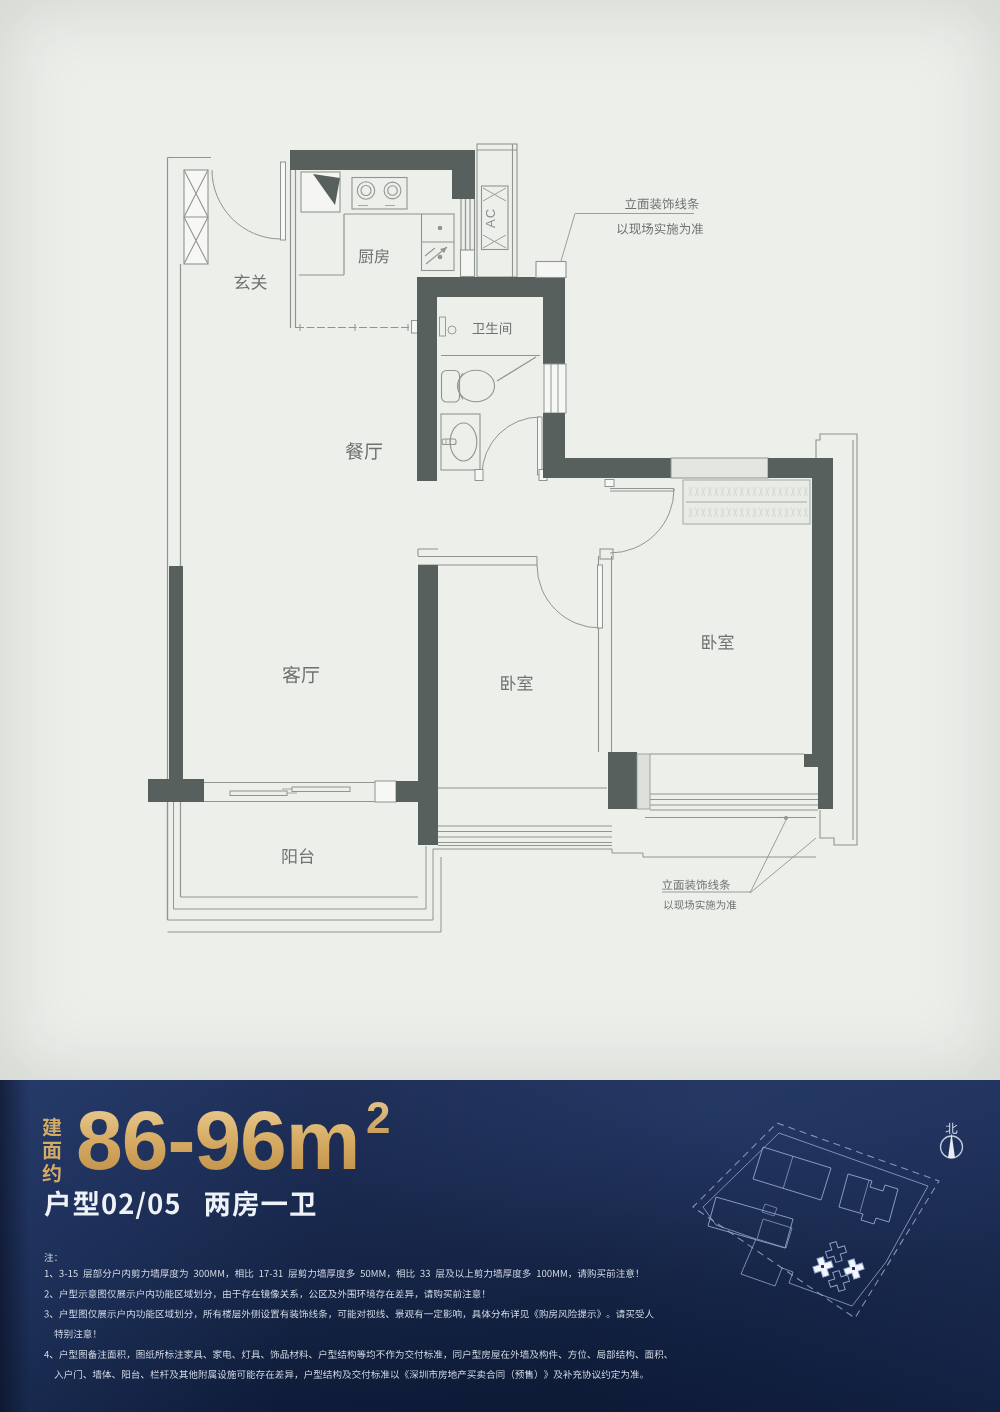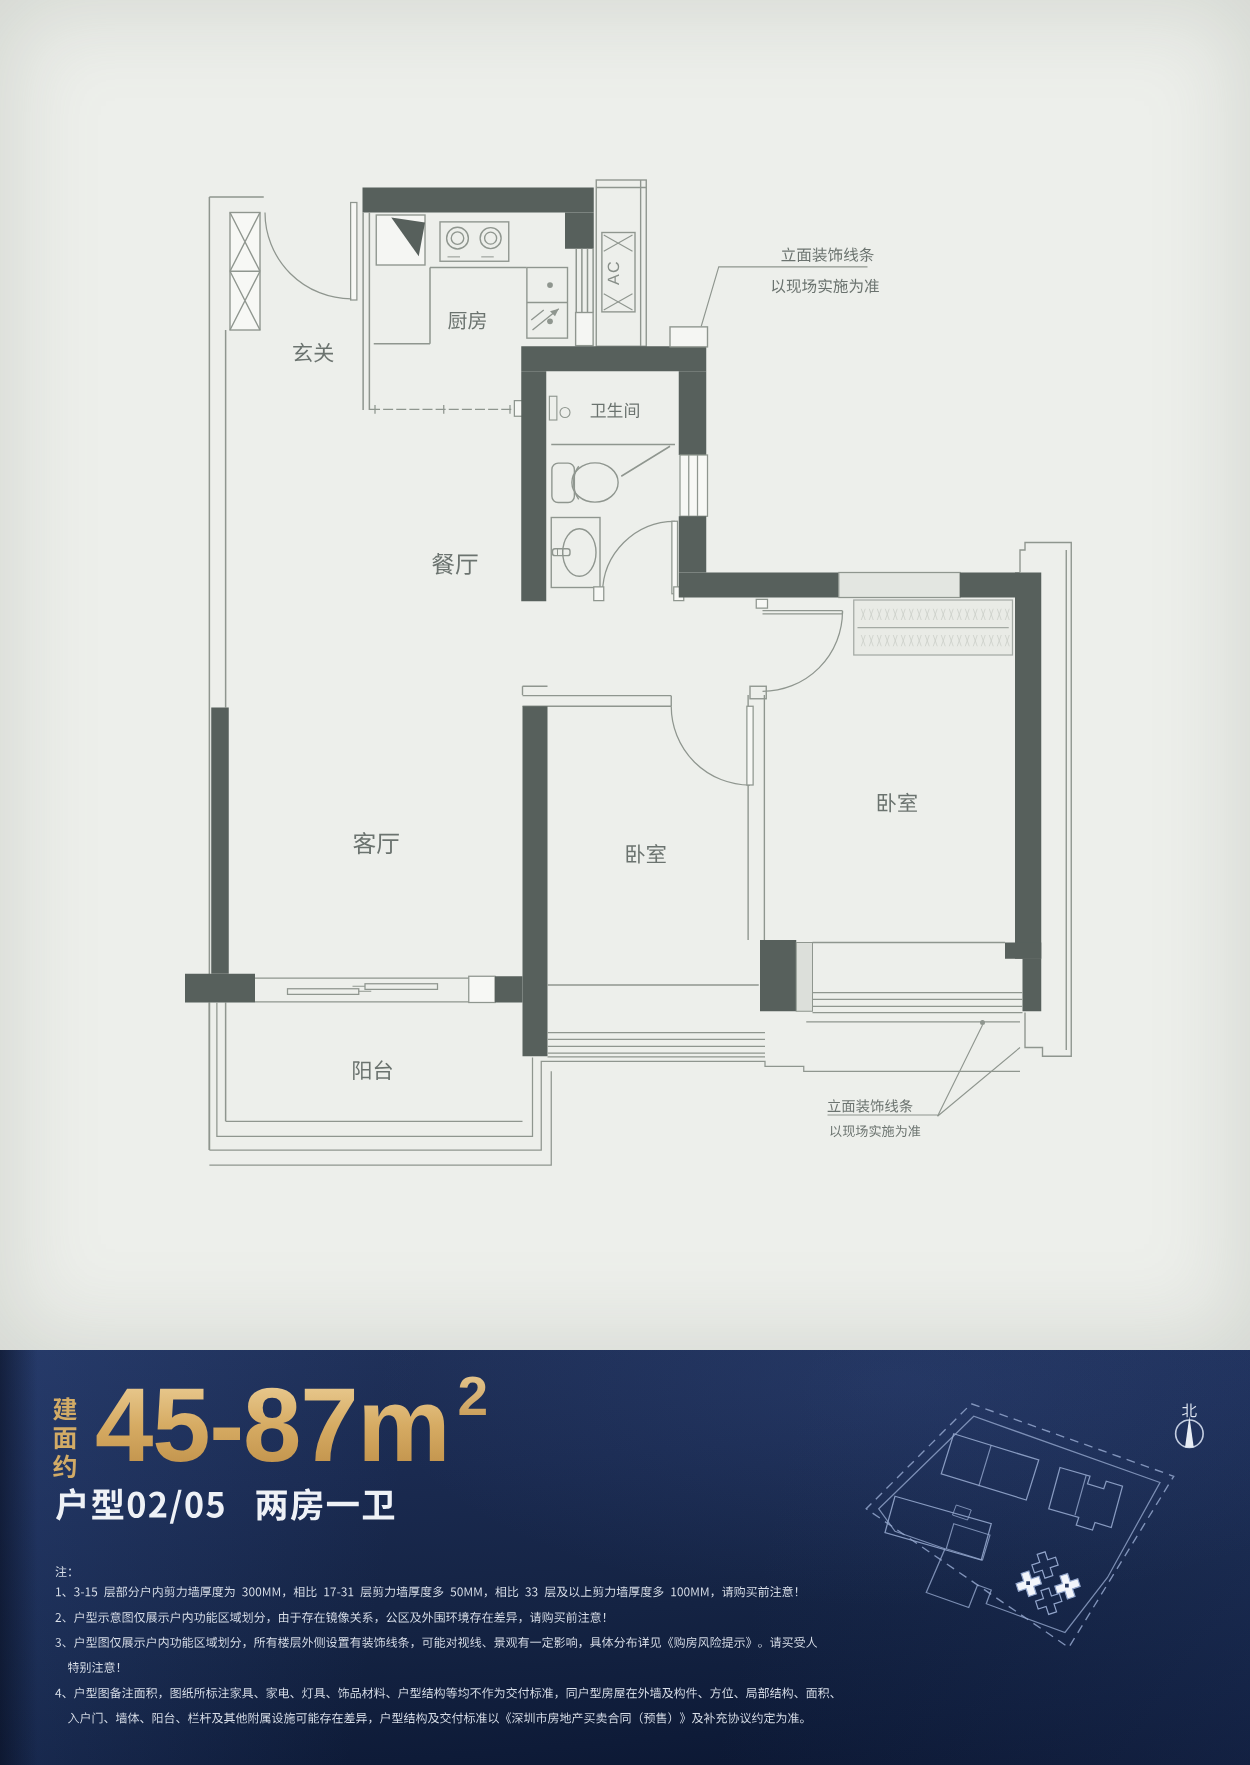--- a/index.html
+++ b/index.html
@@ -798,14 +798,14 @@
         <use href="#gr5145" transform="translate(572.4,1378.0) scale(0.00960,-0.00960)"></use>
         <use href="#gr534F" transform="translate(582.0,1378.0) scale(0.00960,-0.00960)"></use>
         <use href="#gr8BAE" transform="translate(591.6,1378.0) scale(0.00960,-0.00960)"></use>
         <use href="#gr7EA6" transform="translate(601.2,1378.0) scale(0.00960,-0.00960)"></use>
         <use href="#gr5B9A" transform="translate(610.8,1378.0) scale(0.00960,-0.00960)"></use>
         <use href="#gr4E3A" transform="translate(620.4,1378.0) scale(0.00960,-0.00960)"></use>
         <use href="#gr51C6" transform="translate(630.0,1378.0) scale(0.00960,-0.00960)"></use>
         <use href="#gr3002" transform="translate(639.6,1378.0) scale(0.00960,-0.00960)"></use>
       </g>
     </svg>
-    <div id="bigarea">45-87m</div>
+    <div id="bigarea">86-96m</div>
     <div id="bigsup">2</div>
   </div>
 </body></html>

